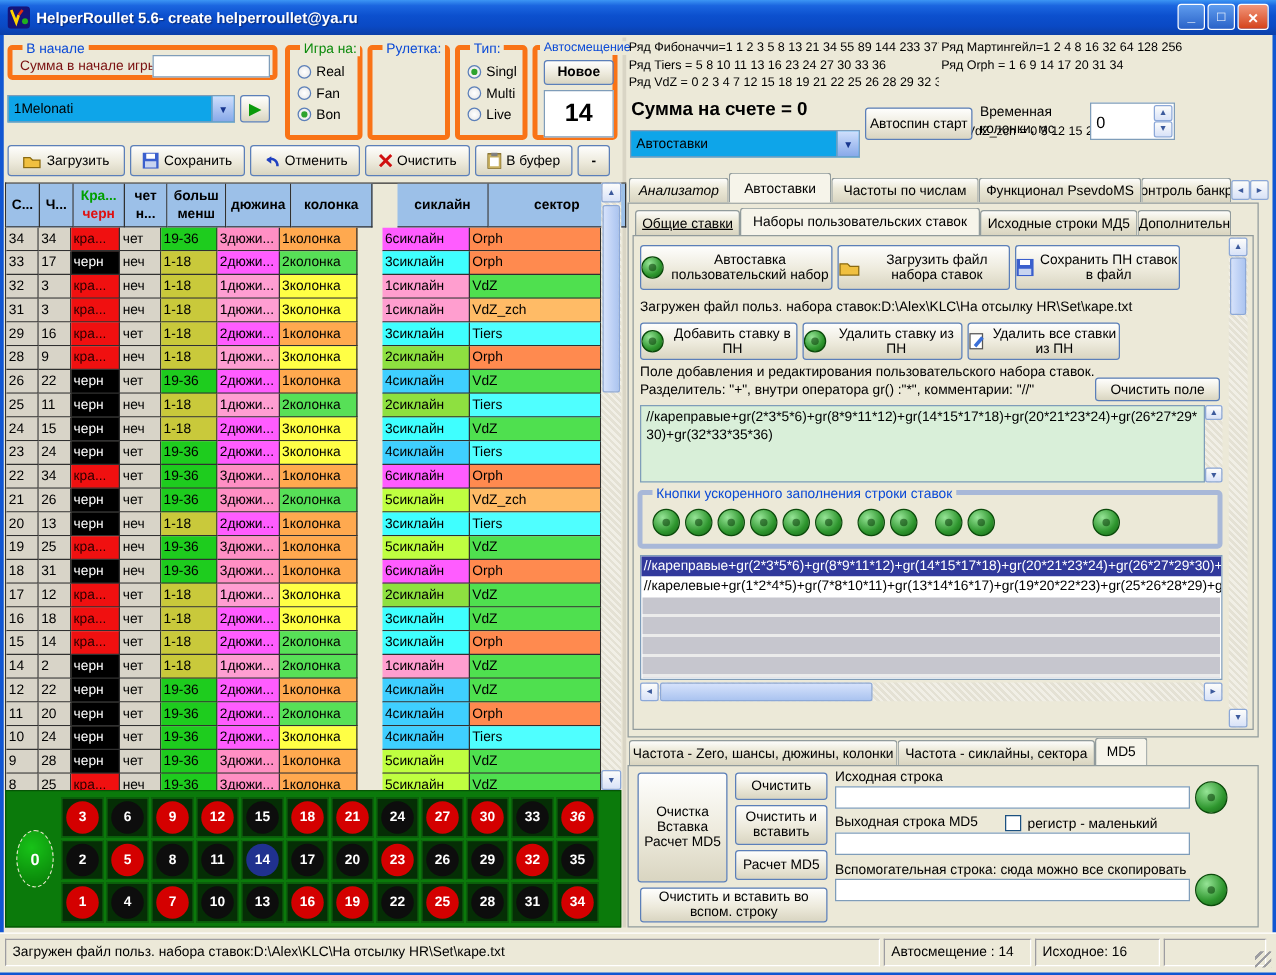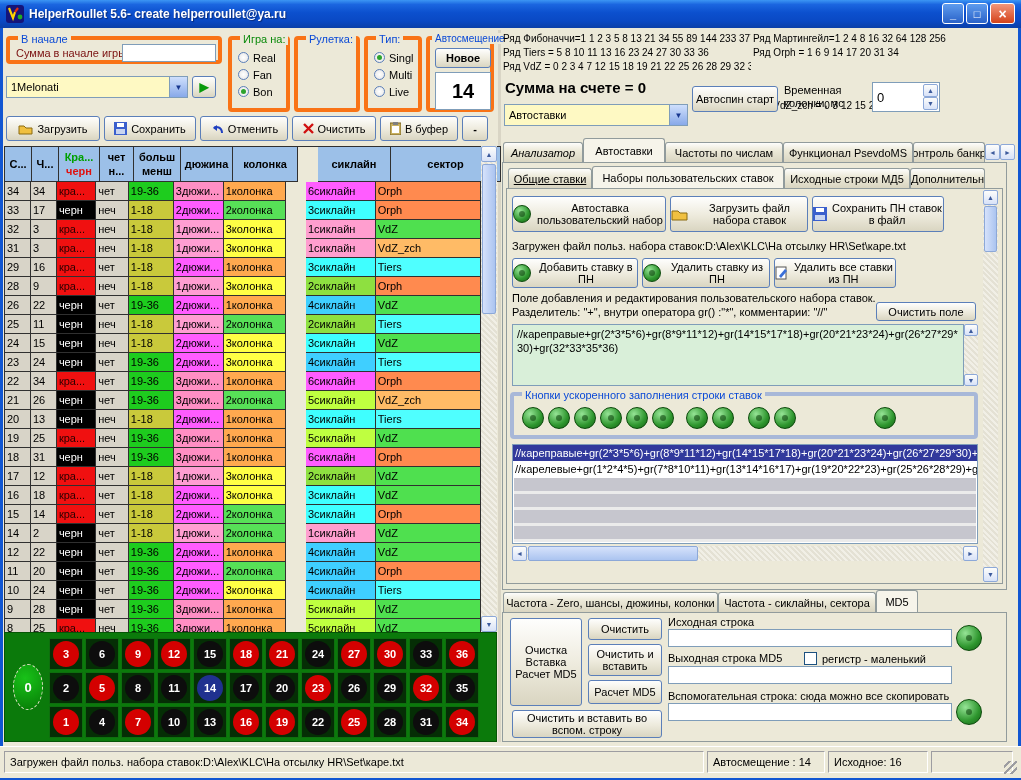--- a/index.html
+++ b/index.html
@@ -21,21 +21,21 @@
   .fb{left:0;bottom:0;width:1021px;height:3px;}
   
   .gb{position:absolute;border:4px solid #f97316;border-radius:4px;box-sizing:border-box;}
   .gb-cap{position:absolute;top:-7px;left:8px;background:#ECE9D8;padding:0 3px;color:#0A49D6;white-space:nowrap;}
   .gb-cap.green{color:#0B8A0B;}
   .btn{display:flex;align-items:center;justify-content:center;gap:4px;border:1px solid #5B7FB9;border-radius:3px;
     background:linear-gradient(180deg,#FEFEFD,#EDEADC 55%,#D9D5C1);color:#000;box-sizing:border-box;
     position:absolute;text-align:center;line-height:12px;overflow:hidden;}
   .inp{position:absolute;background:#FFF;border:1px solid #7F9DB9;box-sizing:border-box;
     font-family:"Liberation Sans",sans-serif;font-size:11px;padding:1px 3px;}
-  .combo{position:absolute;background:#fef9c3;border:1px solid #7F9DB9;display:flex;align-items:center;box-sizing:border-box;}
+  .combo{position:absolute;background:#0ea5e9;border:1px solid #7F9DB9;display:flex;align-items:center;box-sizing:border-box;}
   .combo .val{flex:1;padding-left:4px;overflow:hidden;white-space:nowrap;}
   .combo .arrow{width:17px;align-self:stretch;background:linear-gradient(180deg,#CFDFFC,#88A9E9);
     border-left:1px solid #7F9DB9;display:flex;align-items:center;justify-content:center;color:#17368F;font-size:8px;}
   .radio-row{display:flex;align-items:center;gap:4px;height:17px;padding-left:6px;}
   .radio{width:11px;height:11px;border-radius:50%;border:1px solid #5B7FB9;background:radial-gradient(#FFF,#E4E4E4);
     position:relative;flex:0 0 auto;box-sizing:border-box;}
   .radio.on::after{content:"";position:absolute;inset:2px;border-radius:50%;background:#2DA32D;}
   .lbl{position:absolute;white-space:nowrap;color:#000;}
   .chk{position:absolute;width:13px;height:13px;background:#FFF;border:1px solid #1C5180;box-sizing:border-box;}
   
@@ -563,21 +563,21 @@
       </div>
       <div class="bcell" style="left: 288px; top: 0px;">
         <div class="bdisc" style="background: rgb(212, 0, 0);">27</div>
       </div>
       <div class="bcell" style="left: 324px; top: 0px;">
         <div class="bdisc" style="background: rgb(212, 0, 0);">30</div>
       </div>
       <div class="bcell" style="left: 360px; top: 0px;">
         <div class="bdisc" style="background: rgb(13, 13, 13);">33</div>
       </div>
-      <div class="bcell" style="left: 396px; top: 0px;">
+      <div class="bcell" style="left: 396px; top: 0px; font-style: italic;">
         <div class="bdisc" style="background: rgb(212, 0, 0);">36</div>
       </div>
       <div class="bcell" style="left: 0px; top: 34px;">
         <div class="bdisc" style="background: rgb(13, 13, 13);">2</div>
       </div>
       <div class="bcell" style="left: 36px; top: 34px;">
         <div class="bdisc" style="background: rgb(212, 0, 0);">5</div>
       </div>
       <div class="bcell" style="left: 72px; top: 34px;">
         <div class="bdisc" style="background: rgb(13, 13, 13);">8</div>

